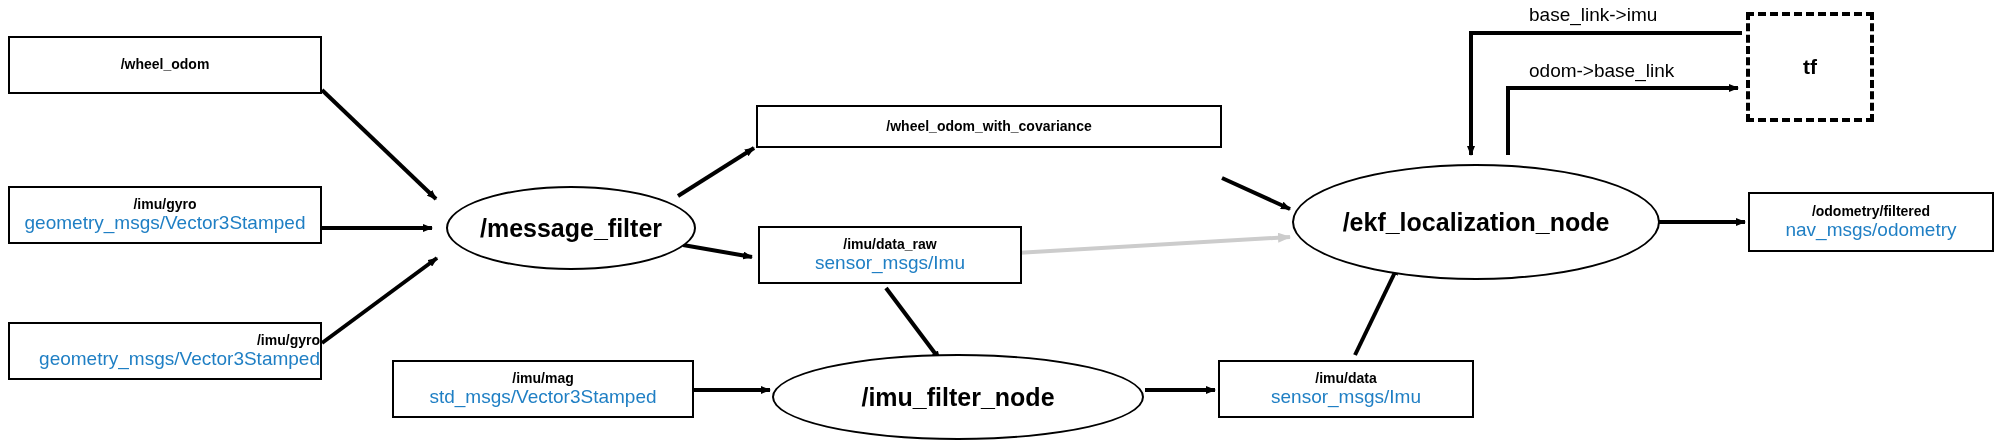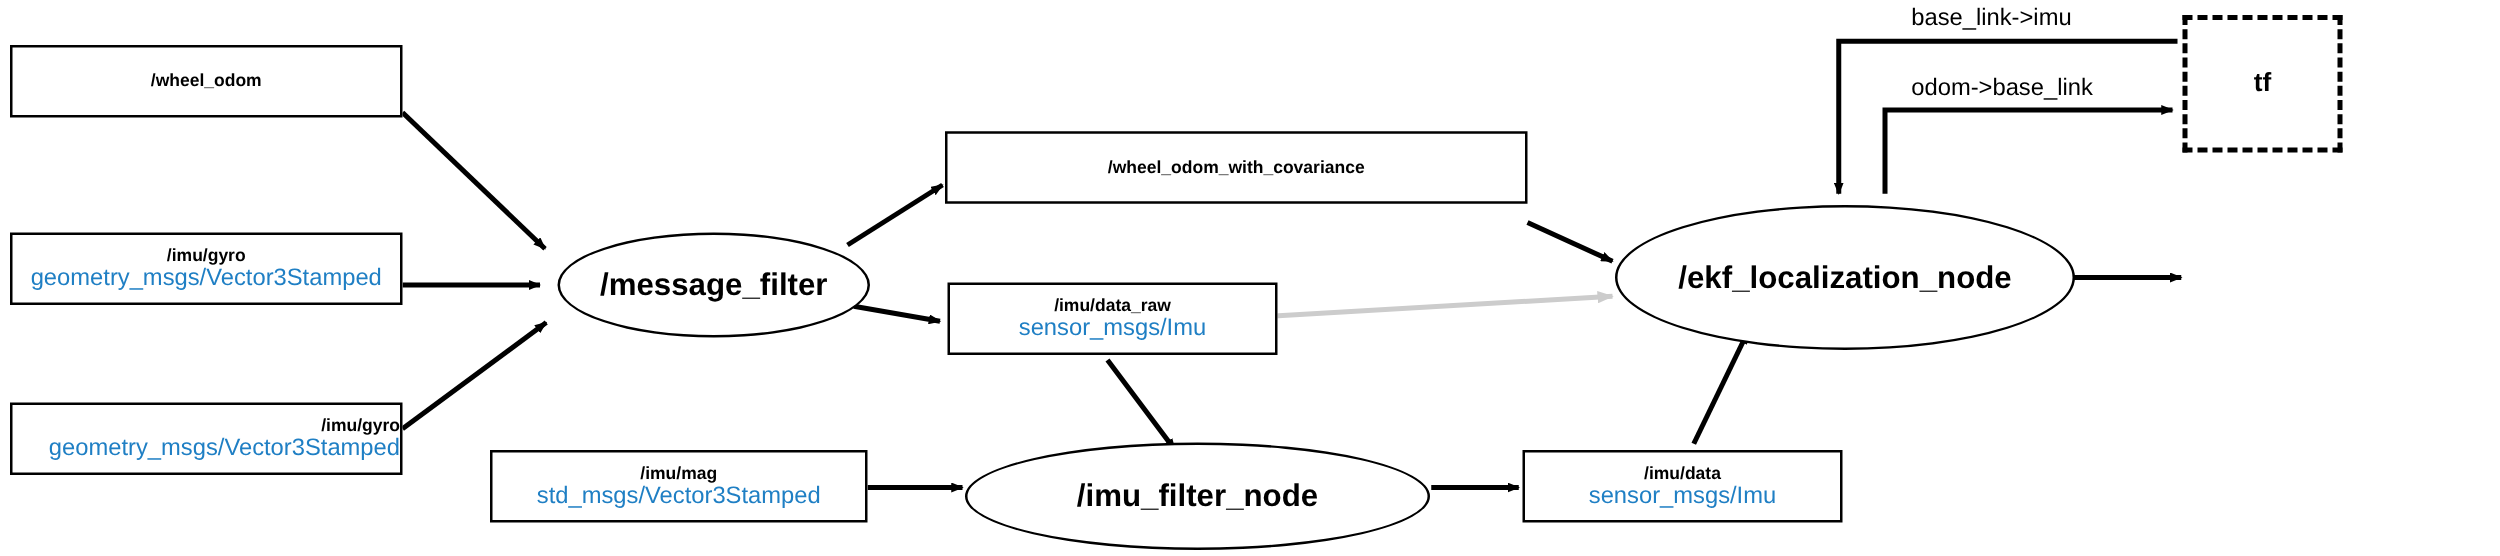--- a/index.html
+++ b/index.html
@@ -161,21 +161,21 @@
 
   <div class="node topic-box" style="left:8px; top:322px; width:314px; height:58px;align-items:flex-end;">
     <div class="topic-name">/imu/gyro</div>
     <div class="topic-type">geometry_msgs/Vector3Stamped</div>
   </div>
 
   <div class="node node-ellipse" style="left:446px; top:186px; width:250px; height:84px;">
     <div class="node-label">/message_filter</div>
   </div>
 
-  <div class="node topic-box" style="left:756px; top:105px; width:466px; height:58px;">
+  <div class="node topic-box" style="left:756px; top:105px; width:466px; height:43px;">
     <div class="topic-name">/wheel_odom_with_covariance</div>
   </div>
 
   <div class="node topic-box" style="left:758px; top:226px; width:264px; height:58px;">
     <div class="topic-name">/imu/data_raw</div>
     <div class="topic-type">sensor_msgs/Imu</div>
   </div>
 
   <div class="node topic-box" style="left:392px; top:360px; width:302px; height:58px;">
     <div class="topic-name">/imu/mag</div>
@@ -192,18 +192,22 @@
   </div>
 
   <div class="node tf-box" style="left:1746px; top:12px; width:128px; height:110px;">
     <div class="tf-label">tf</div>
   </div>
 
   <div class="node node-ellipse" style="left:1292px; top:164px; width:368px; height:116px;">
     <div class="node-label">/ekf_localization_node</div>
   </div>
 
+  <div class="node topic-box" style="left:1748px; top:192px; width:246px; height:60px;">
+    <div class="topic-name">/odometry/filtered</div>
+    <div class="topic-type">nav_msgs/odometry</div>
+  </div>
 
   <div class="edge-label" style="left:1529px; top:4px;">base_link-&gt;imu</div>
 
   <div class="edge-label" style="left:1529px; top:60px;">odom-&gt;base_link</div>
 
 </div>
 
 </body></html>

